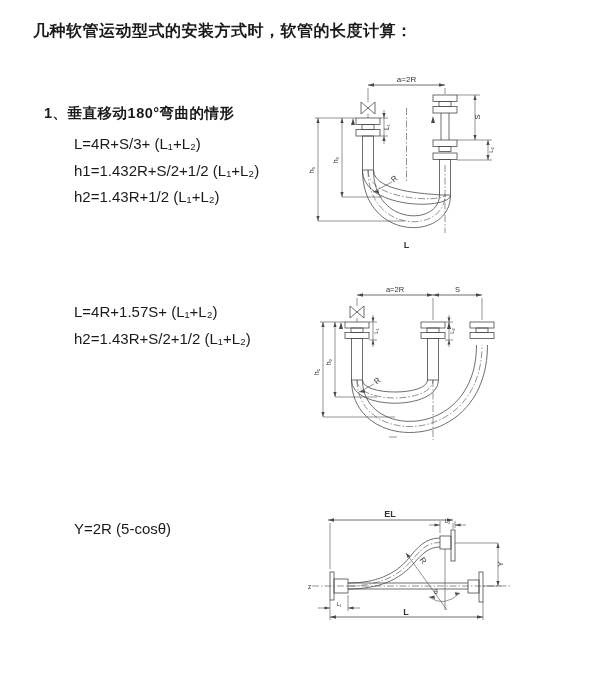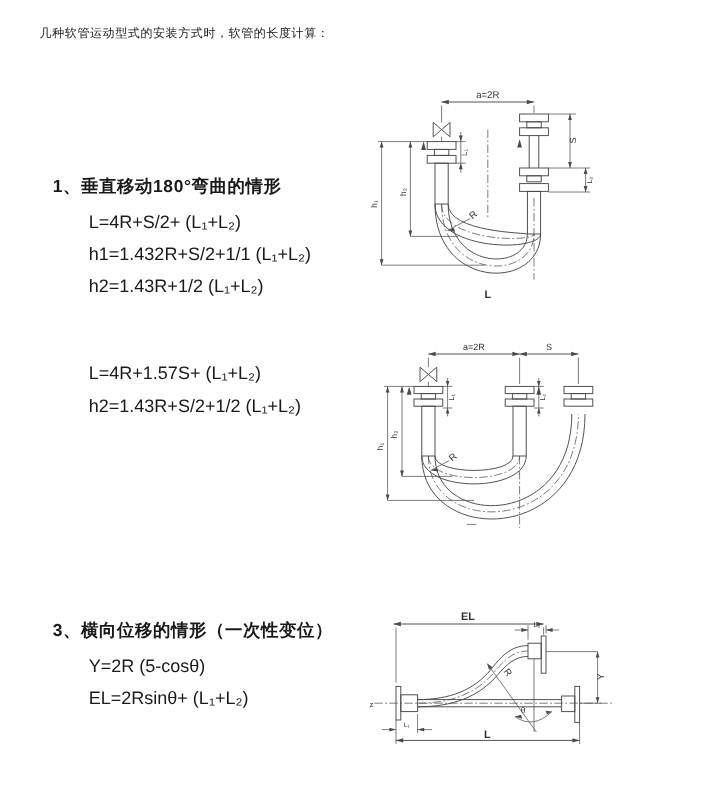--- a/index.html
+++ b/index.html
@@ -1,24 +1,24 @@
 <!DOCTYPE html>
 <html><head>
 <meta charset="utf-8">
 <style>
   html,body{margin:0;padding:0;}
   body{
     width:600px;height:675px;background:#ffffff;position:relative;overflow:hidden;
     font-family:"Liberation Sans","DejaVu Sans",sans-serif;color:#1a1a1a;
   }
   .page-title{
-    position:absolute;left:33px;top:21px;font-size:10px;font-weight:normal;letter-spacing:.5px;
+    position:absolute;left:33px;top:21px;font-size:16px;font-weight:bold;letter-spacing:.5px;
   }
   .section{position:absolute;left:44px;}
-  .sec1{top:104px;margin-top:42px;}
+  .sec1{top:104px;}
   .sec2{top:299px;}
   .sec3{top:516px;}
   .sec-heading{font-size:14.5px;font-weight:bold;letter-spacing:.5px;margin:0 0 8px 0;}
   .formula{font-size:15px;line-height:26.5px;margin-left:30px;white-space:pre;}
   .dia{position:absolute;}
   .d1{left:300px;top:70px;}
   .d2{left:300px;top:280px;}
   .d3{left:305px;top:505px;}
   svg{display:block;}
   svg line, svg path, svg rect{stroke:#4a4a4a;stroke-width:.8;fill:none;}
@@ -27,34 +27,32 @@
   .cl{stroke-dasharray:7 2 1.5 2;stroke-width:.6;}
   .thin{stroke-width:.6;}
 </style>
 </head>
 <body>
 
 <div class="page-title">几种软管运动型式的安装方式时，软管的长度计算：</div>
 
 <div class="section sec1">
   <div class="sec-heading">1、垂直移动180°弯曲的情形</div>
-  <div class="formula">L=4R+S/2+ (L₁+L₂)</div>
-  <div class="formula">h1=1.432R+S/2+1/1 (L₁+L₂)</div>
+  <div class="formula">L=4R+S/3+ (L₁+L₂)</div>
+  <div class="formula">h1=1.432R+S/2+1/2 (L₁+L₂)</div>
   <div class="formula">h2=1.43R+1/2 (L₁+L₂)</div>
 </div>
 
 <div class="section sec2">
   <div class="formula">L=4R+1.57S+ (L₁+L₂)</div>
   <div class="formula">h2=1.43R+S/2+1/2 (L₁+L₂)</div>
 </div>
 
 <div class="section sec3">
-  <div class="sec-heading">3、横向位移的情形（一次性变位）</div>
   <div class="formula">Y=2R (5-cosθ)</div>
-  <div class="formula">EL=2Rsinθ+ (L₁+L₂)</div>
 </div>
 
 <svg class="dia d1" width="290" height="195" viewBox="0 0 290 195">
   <defs>
     <pattern id="xh" width="4" height="4" patternUnits="userSpaceOnUse">
       <path d="M0,4 L4,0 M0,0 L4,4" style="stroke:#8a8a8a;stroke-width:.5"></path>
     </pattern>
   </defs>
 
   <g>

